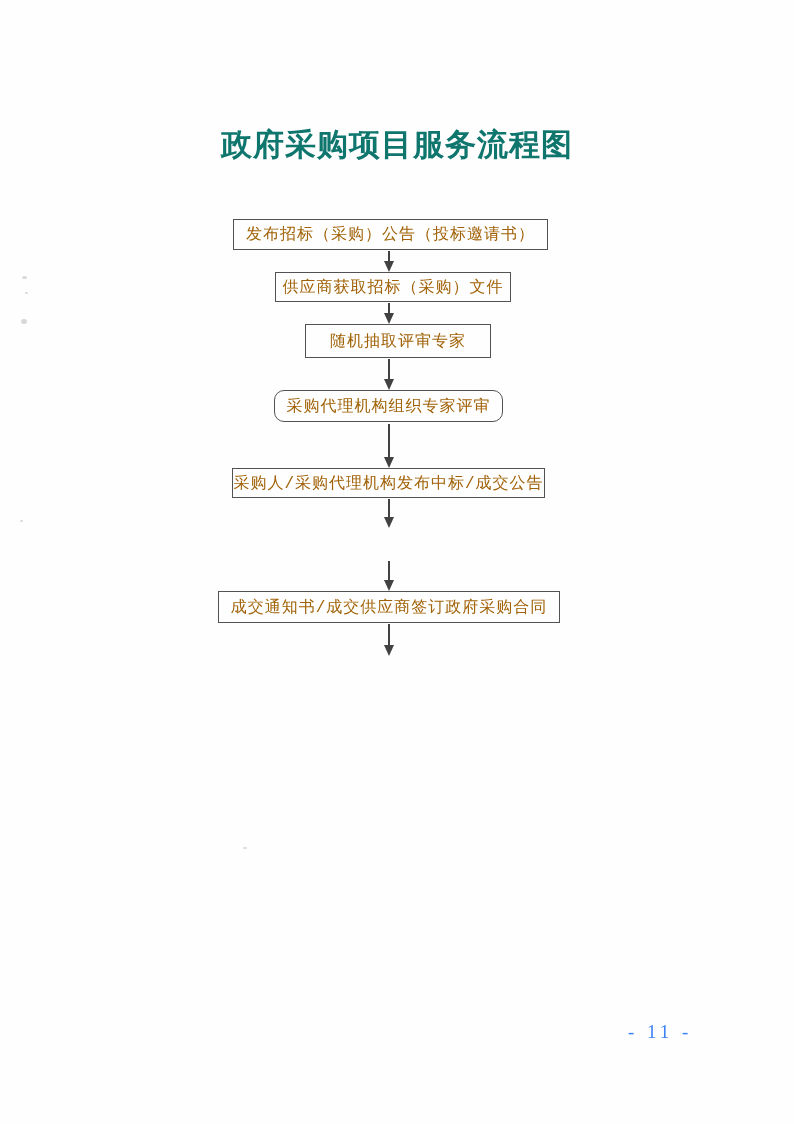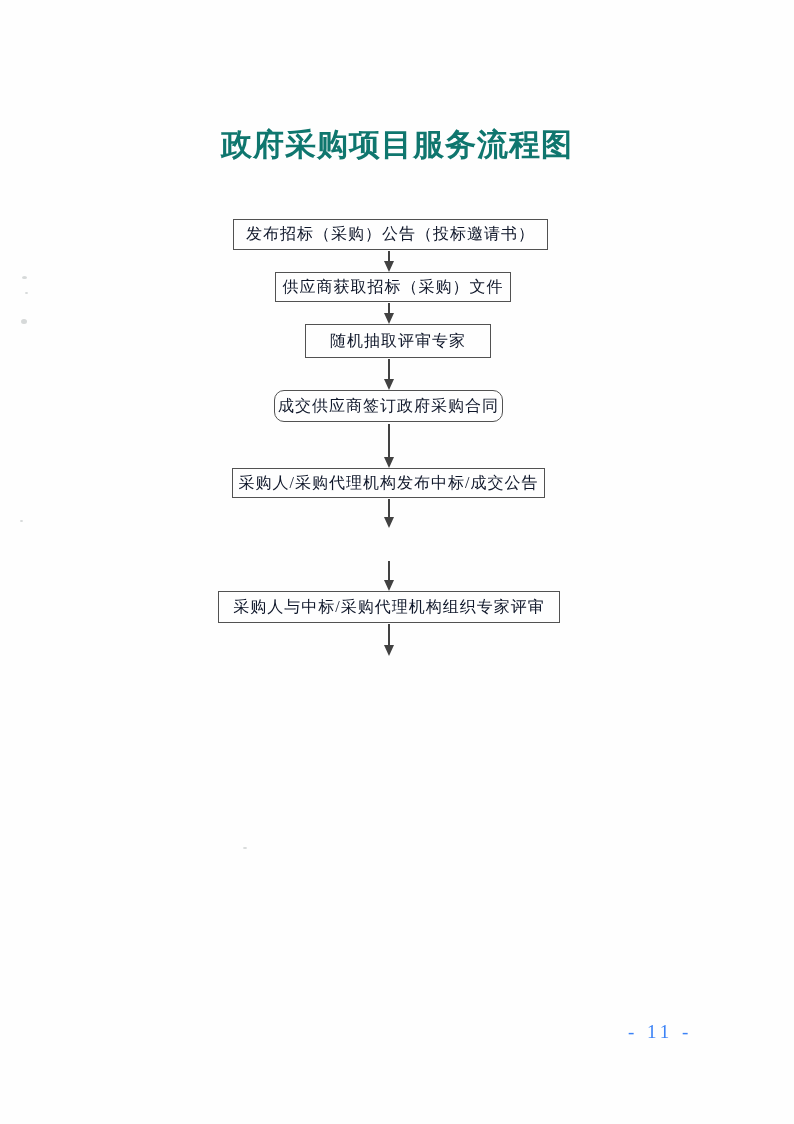--- a/index.html
+++ b/index.html
@@ -30,22 +30,23 @@
   .node {
     position: absolute;
     box-sizing: border-box;
     border: 1.5px solid #525252;
     background: #fefefe;
     display: flex;
     align-items: center;
     justify-content: center;
     font-size: 16px;
     letter-spacing: 1px;
-    color: #0f172a;
+    color: #a16207;
     white-space: nowrap;
+    font-family: Liberation Mono, monospace;
   }
   .n1 { left: 233px; top: 219px; width: 315px; height: 31px; }
   .n2 { left: 275px; top: 272px; width: 236px; height: 30px; }
   .n3 { left: 305px; top: 324px; width: 186px; height: 34px; }
   .n4 { left: 274px; top: 390px; width: 229px; height: 32px; border-radius: 10px; }
   .n5 { left: 232px; top: 468px; width: 313px; height: 30px; }
   .n6 { left: 228px; top: 528px; width: 325px; height: 32px; }
   .n7 { left: 218px; top: 591px; width: 342px; height: 32px; }
   .n8 { left: 305px; top: 656px; width: 170px; height: 32px; }
   .arrow {
@@ -105,32 +106,32 @@
   <div class="arrow a1"></div>
 
   <div class="node n2">供应商获取招标（采购）文件</div>
 
   <div class="arrow a2"></div>
 
   <div class="node n3">随机抽取评审专家</div>
 
   <div class="arrow a3"></div>
 
-  <div class="node n4">成交供应商签订政府采购合同</div>
+  <div class="node n4">采购代理机构组织专家评审</div>
 
   <div class="arrow a4"></div>
 
   <div class="node n5">采购人/采购代理机构发布中标/成交公告</div>
 
   <div class="arrow a5"></div>
 
 
   <div class="arrow a6"></div>
 
-  <div class="node n7">采购人与中标/采购代理机构组织专家评审</div>
+  <div class="node n7">成交通知书/成交供应商签订政府采购合同</div>
 
   <div class="arrow a7"></div>
 
 
   <div class="page-number">- 11 -</div>
 
   <div class="speck s1"></div>
   <div class="speck s2"></div>
   <div class="speck s3"></div>
   <div class="speck s4"></div>

